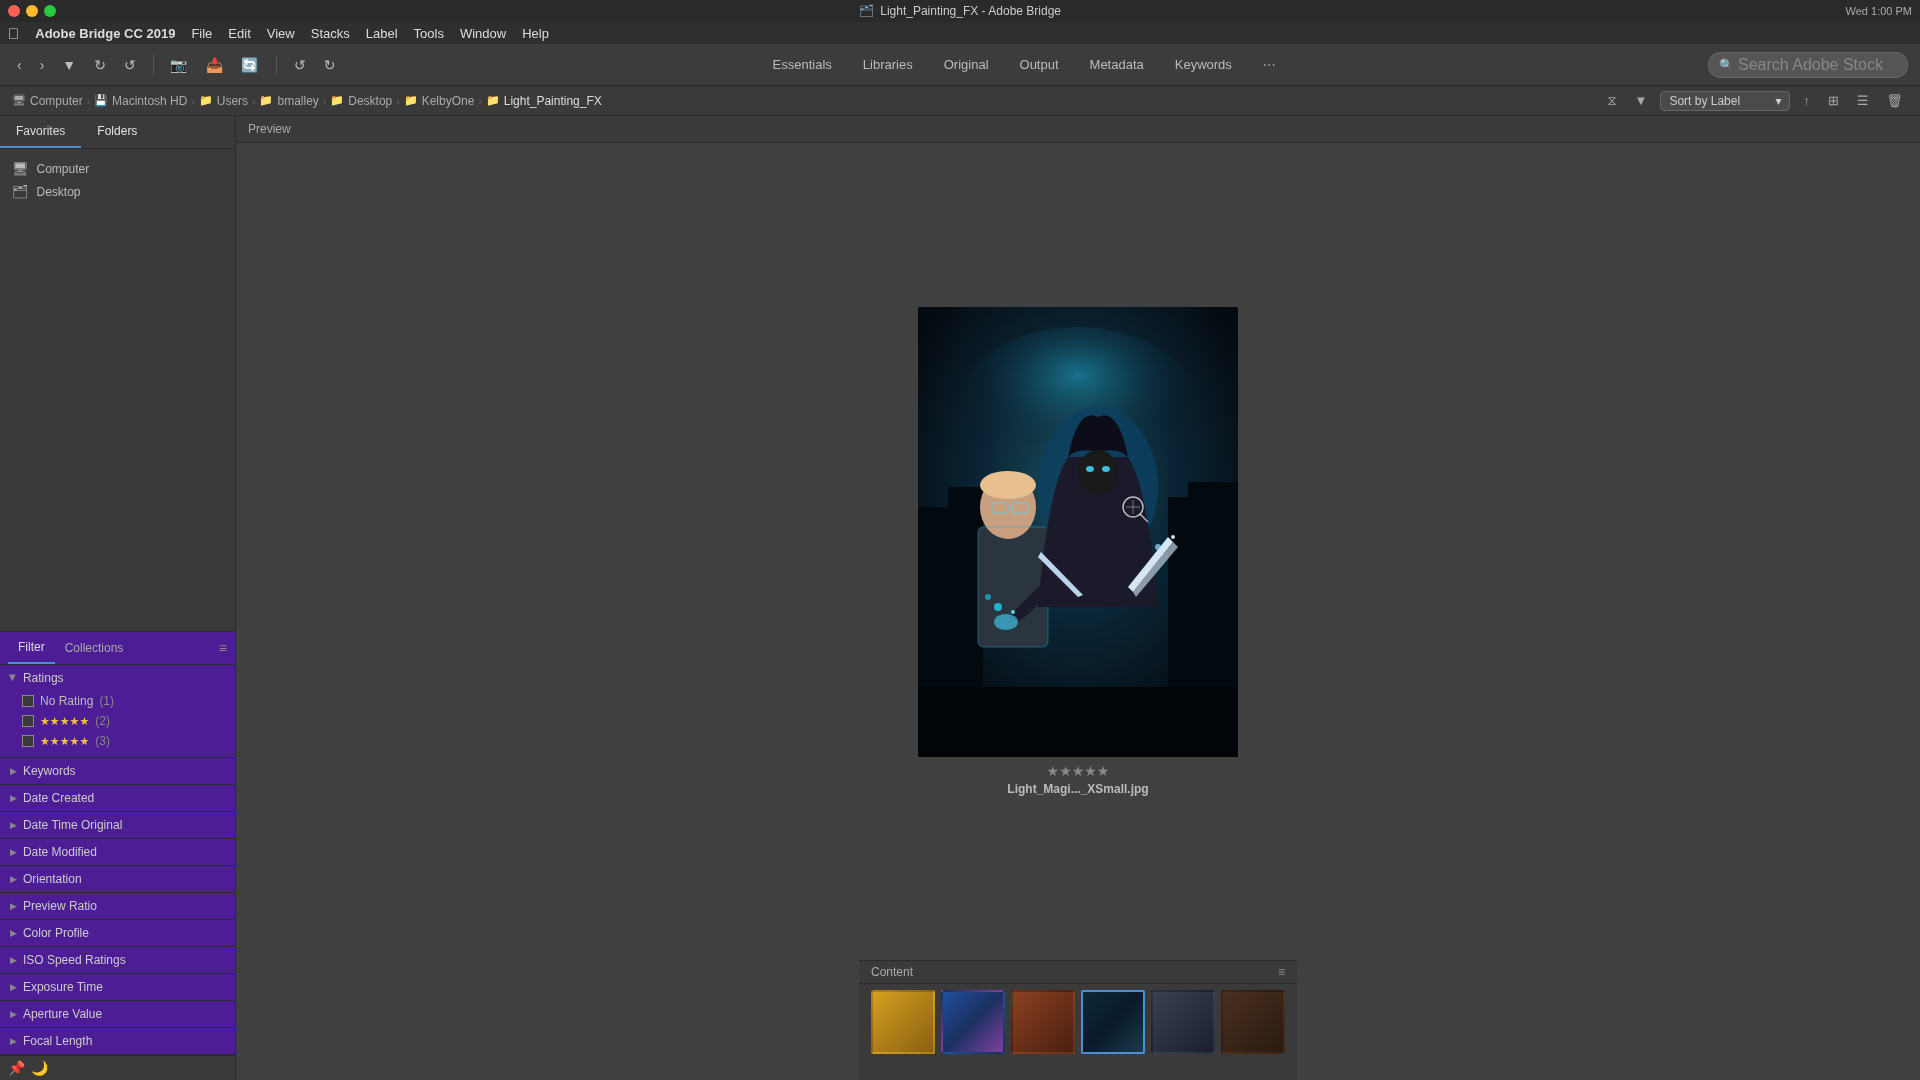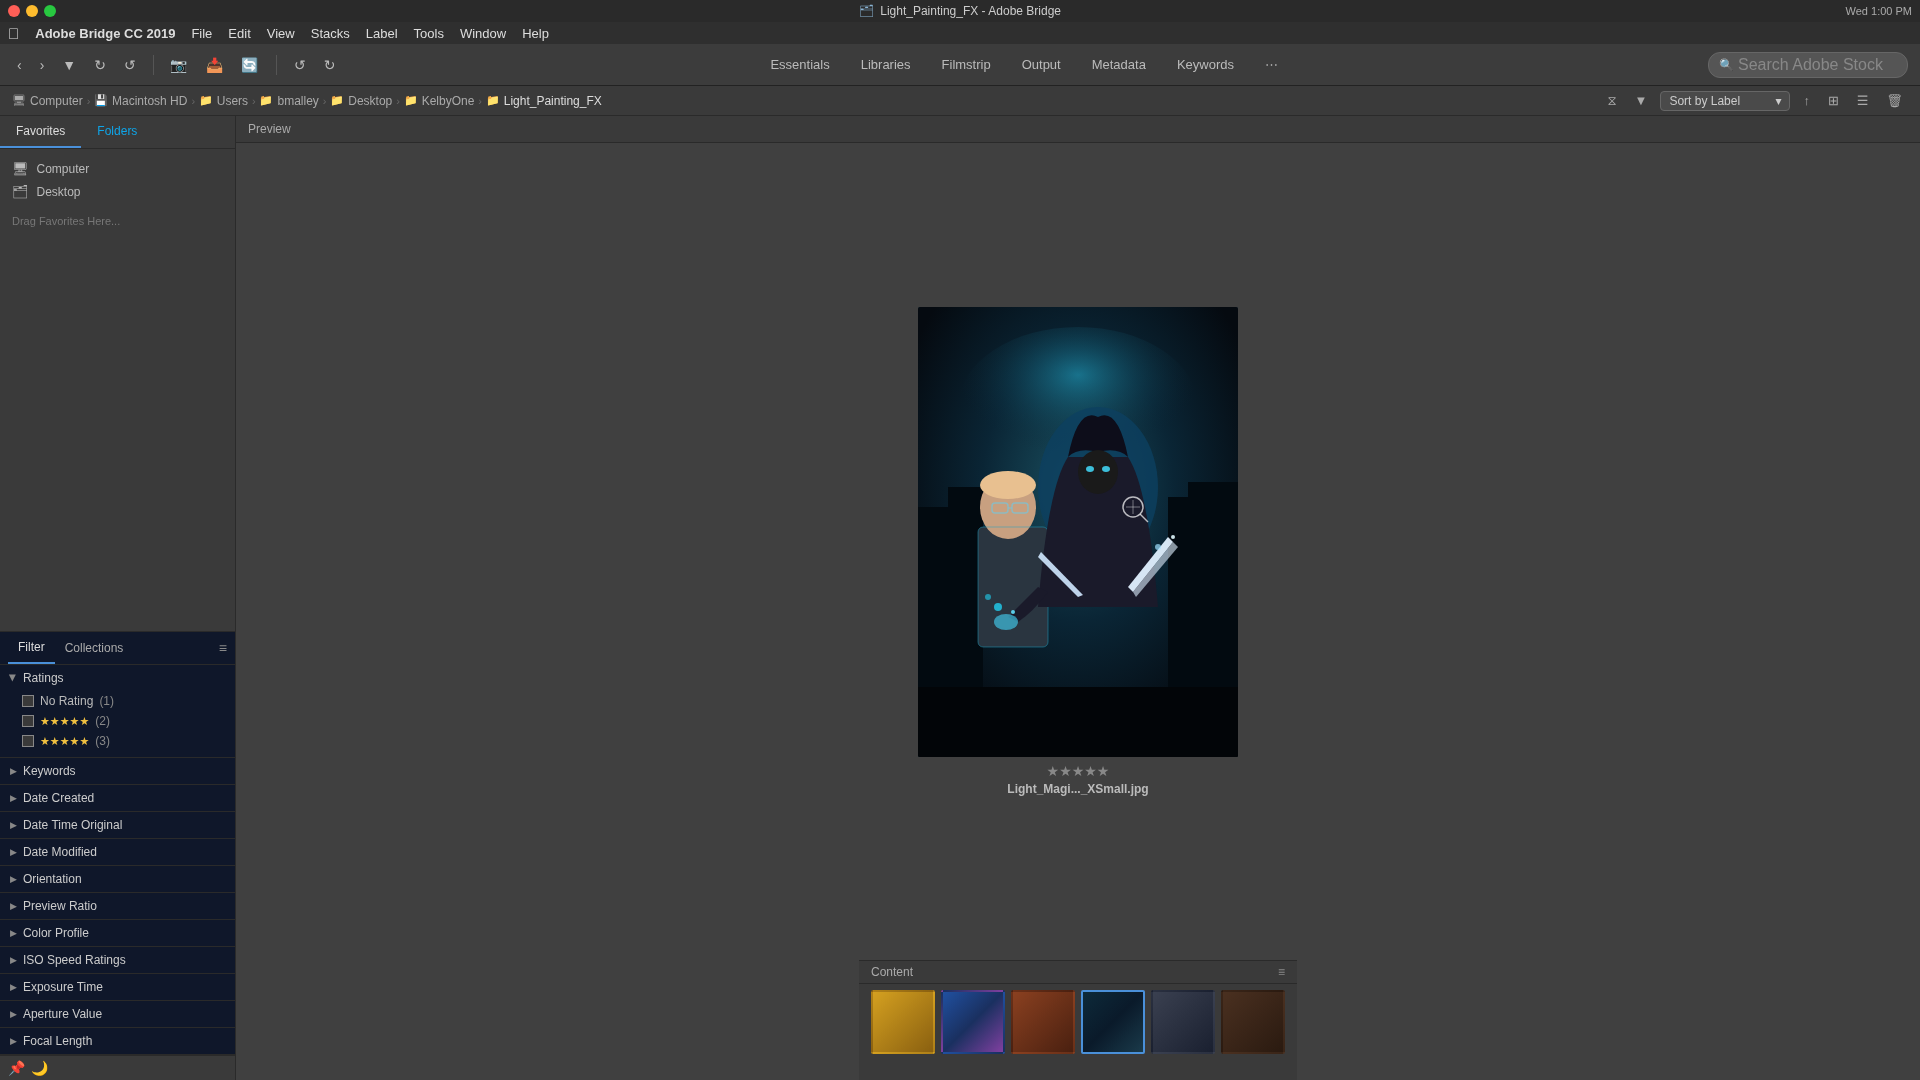--- a/index.html
+++ b/index.html
@@ -194,21 +194,21 @@
 
     
     .panel-tabs {
       display: flex;
       border-bottom: 1px solid #2a2a2a;
       background: #3a3a3a;
     }
     .panel-tab {
       padding: 8px 16px;
       font-size: 12px;
-      color: #0ea5e9;
+      color: #e5e5e5;
       cursor: pointer;
       border-bottom: 2px solid transparent;
     }
     .panel-tab.active {
       color: #ddd;
       border-bottom: 2px solid #4a90d9;
     }
 
     .favorites-list {
       padding: 8px 0;
@@ -227,21 +227,21 @@
     .fav-icon { font-size: 13px; }
     .drag-hint {
       padding: 12px;
       font-size: 11px;
       color: #777;
     }
 
     
     .filter-panel {
       border-top: 1px solid #2a2a2a;
-      background: #0f172a;
+      background: #4c1d95;
     }
     .filter-tabs {
       display: flex;
       align-items: center;
       border-bottom: 1px solid #2a2a2a;
       padding: 0 8px;
     }
     .filter-tab {
       padding: 8px 10px;
       font-size: 12px;
@@ -436,21 +436,21 @@
   <div class="toolbar-separator"></div>
   <button class="toolbar-btn">📷</button>
   <button class="toolbar-btn">📥</button>
   <button class="toolbar-btn">🔄</button>
   <div class="toolbar-separator"></div>
   <button class="toolbar-btn">↺</button>
   <button class="toolbar-btn">↻</button>
   <div class="toolbar-center">
     <button class="workspace-btn">Essentials</button>
     <button class="workspace-btn">Libraries</button>
-    <button class="workspace-btn">Filmstrip</button>
+    <button class="workspace-btn">Original</button>
     <button class="workspace-btn">Output</button>
     <button class="workspace-btn">Metadata</button>
     <button class="workspace-btn">Keywords</button>
     <button class="workspace-btn">⋯</button>
   </div>
   <div class="toolbar-right">
     <div class="search-box">
       <span>🔍</span>
       <span style="color:#888; font-size:16px;">Search Adobe Stock</span>
     </div>
@@ -517,21 +517,20 @@
 
     <div class="favorites-list">
       <div class="fav-item">
         <span class="fav-icon">🖥</span>
         <span>Computer</span>
       </div>
       <div class="fav-item">
         <span class="fav-icon">🗂</span>
         <span>Desktop</span>
       </div>
-      <div class="drag-hint">Drag Favorites Here...</div>
     </div>
 
     <div class="filter-panel">
       <div class="filter-tabs">
         <div class="filter-tab active">Filter</div>
         <div class="filter-tab">Collections</div>
         <span class="filter-menu-icon">≡</span>
       </div>
 
       <div class="filter-section">

